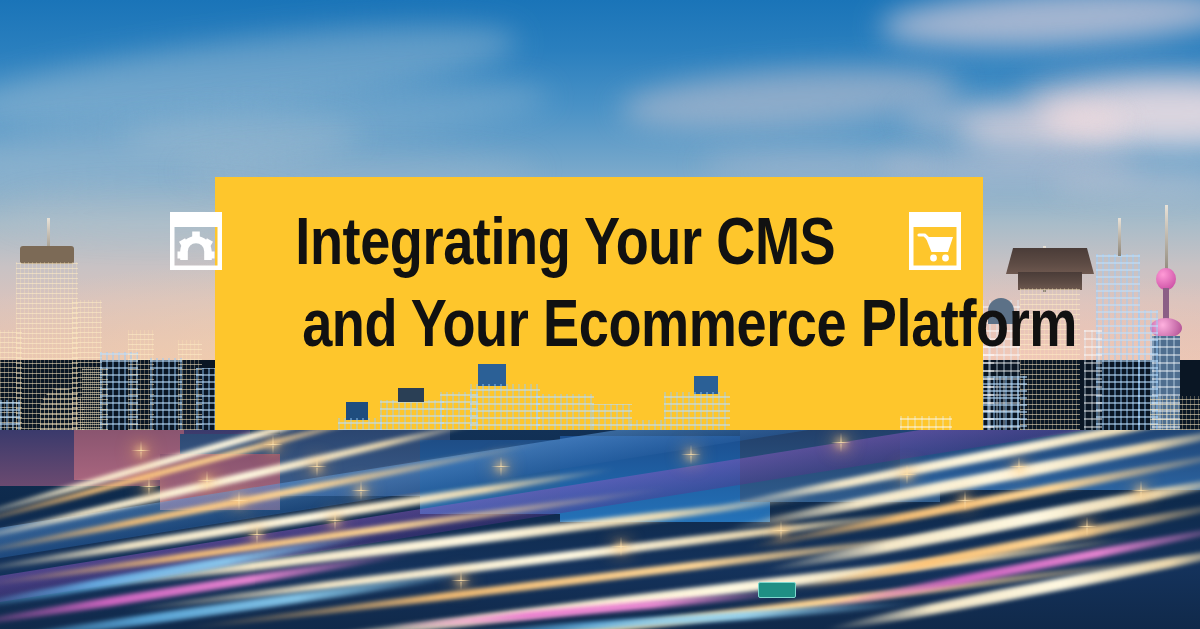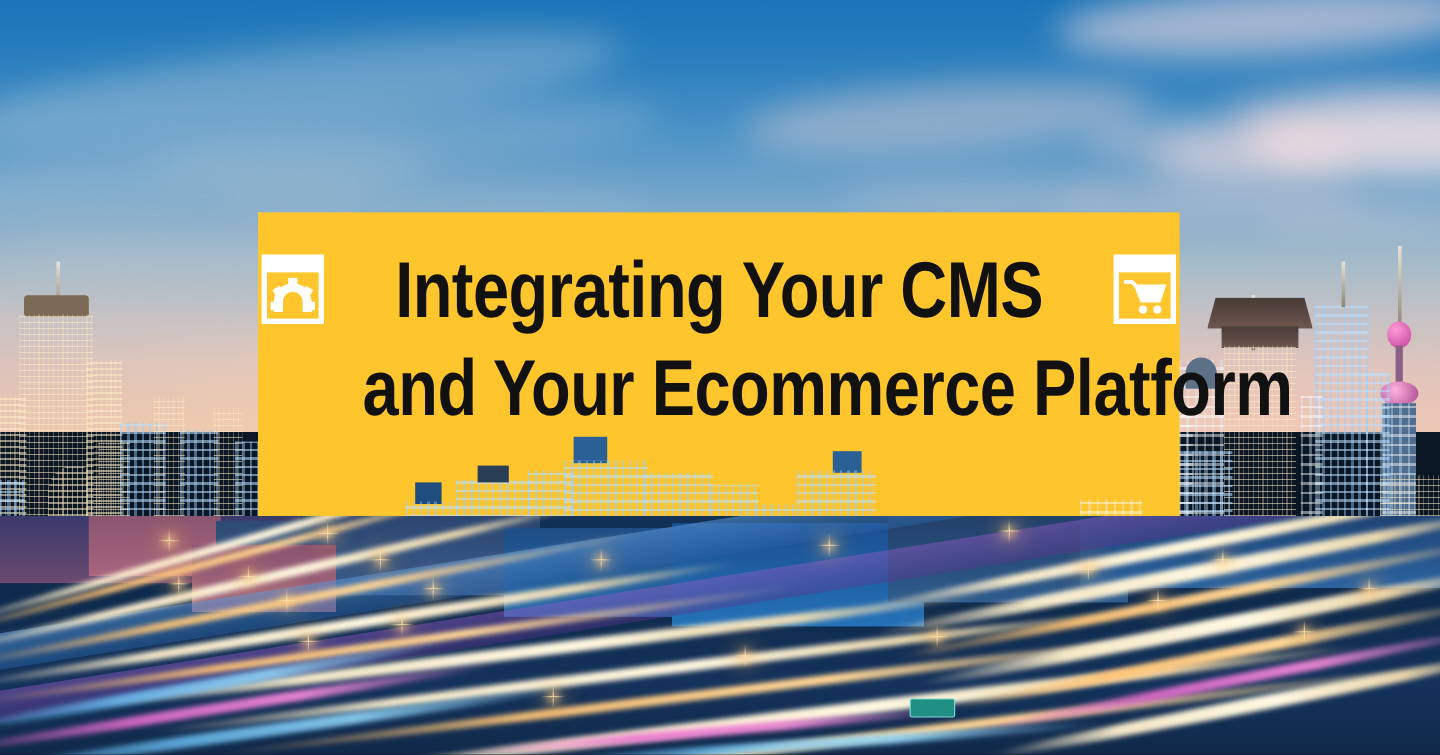--- a/index.html
+++ b/index.html
@@ -106,21 +106,21 @@
   .banner {
     position:absolute; left:215px; top:177px; width:768px; height:298px;
     background:#FEC62C;
   }
   .banner-inner {
     position:absolute; left:0; top:0; width:100%; height:100%;
     display:flex; flex-direction:column; justify-content:flex-start;
     padding:25px 22px 0 22px;
   }
   .title-row {
-    display:flex; align-items:center; justify-content:center; 
+    display:flex; align-items:center; justify-content:flex-end; gap:14px;
     height:78px;
   }
   .icon-box {
     flex:0 0 auto;
     width:52px; height:58px;
     position:relative;
   }
   .icon-box svg { display:block; width:52px; height:58px; }
 
   .title-line {

